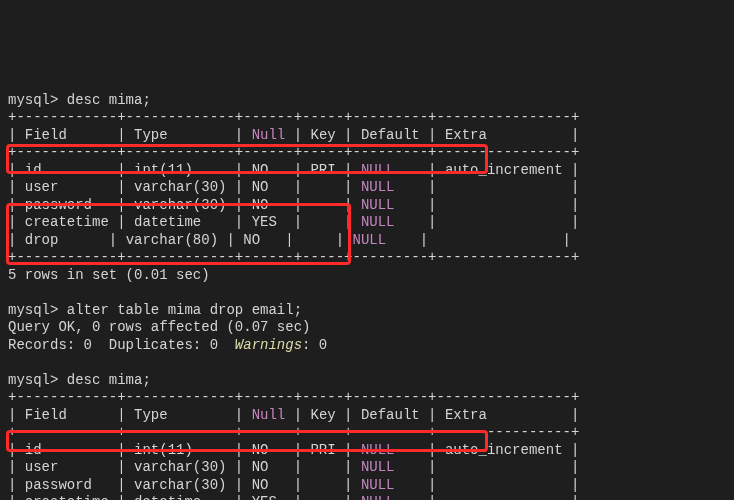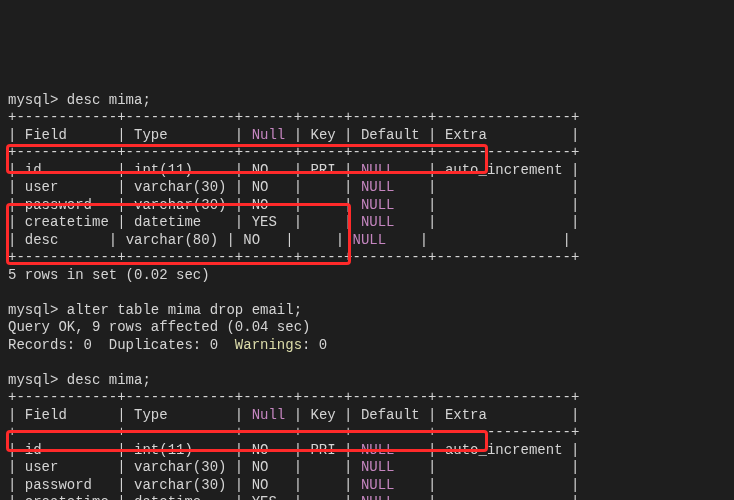--- a/index.html
+++ b/index.html
@@ -11,21 +11,21 @@
       line-height: 1.25;
       padding: 4px 8px;
       width: 734px;
       height: 500px;
       overflow: hidden;
       white-space: pre;
       position: relative;
     }
     .null-hdr { color: #c586c0; }
     .null-val { color: #c586c0; }
-    .warn { color: #dcdcaa; }
+    .warn { color: #dcdcaa; font-style: italic; }
     .hl1, .hl2, .hl3 {
       position: absolute;
       border: 3px solid #ff2a2a;
       border-radius: 4px;
       pointer-events: none;
     }
     .hl1 { left: 6px; top: 144px; width: 482px; height: 30px; }
     .hl2 { left: 6px; top: 203px; width: 345px; height: 62px; }
     .hl3 { left: 6px; top: 430px; width: 482px; height: 22px; }
     .terminal { position: relative; }
@@ -37,26 +37,26 @@
 
 <div class="terminal">
 <span>mysql&gt; desc mima;</span>
 <span>+------------+-------------+------+-----+---------+----------------+</span>
 <span>| Field      </span><span>| Type        </span><span>| </span><span class="null-hdr">Null</span><span> </span><span>| Key </span><span>| Default </span><span>| Extra          |</span>
 <span>+------------+-------------+------+-----+---------+----------------+</span>
 <span>| id         </span><span>| int(11)     </span><span>| NO   </span><span>| PRI </span><span>| </span><span class="null-val">NULL</span><span>    | auto_increment |</span>
 <span>| user       </span><span>| varchar(30) </span><span>| NO   </span><span>|     </span><span>| </span><span class="null-val">NULL</span><span>    |                |</span>
 <span>| password   </span><span>| varchar(30) </span><span>| NO   </span><span>|     </span><span>| </span><span class="null-val">NULL</span><span>    |                |</span>
 <span>| createtime </span><span>| datetime    </span><span>| YES  </span><span>|     </span><span>| </span><span class="null-val">NULL</span><span>    |                |</span>
-<span>| desc      </span><span>| varchar(80) </span><span>| NO   </span><span>|     </span><span>| </span><span class="null-val">NULL</span><span>    |                |</span>
+<span>| drop      </span><span>| varchar(80) </span><span>| NO   </span><span>|     </span><span>| </span><span class="null-val">NULL</span><span>    |                |</span>
 <span>+------------+-------------+------+-----+---------+----------------+</span>
-<span>5 rows in set (0.02 sec)</span>
+<span>5 rows in set (0.01 sec)</span>
 <span></span>
 <span>mysql&gt; alter table mima drop email;</span>
-<span>Query OK, 9 rows affected (0.04 sec)</span>
+<span>Query OK, 0 rows affected (0.07 sec)</span>
 <span><span>Records: 0  Duplicates: 0  </span><span class="warn">Warnings</span><span>: 0</span></span>
 <span></span>
 <span>mysql&gt; desc mima;</span>
 <span>+------------+-------------+------+-----+---------+----------------+</span>
 <span>| Field      </span><span>| Type        </span><span>| </span><span class="null-hdr">Null</span><span> </span><span>| Key </span><span>| Default </span><span>| Extra          |</span>
 <span>+------------+-------------+------+-----+---------+----------------+</span>
 <span>| id         </span><span>| int(11)     </span><span>| NO   </span><span>| PRI </span><span>| </span><span class="null-val">NULL</span><span>    | auto_increment |</span>
 <span>| user       </span><span>| varchar(30) </span><span>| NO   </span><span>|     </span><span>| </span><span class="null-val">NULL</span><span>    |                |</span>
 <span>| password   </span><span>| varchar(30) </span><span>| NO   </span><span>|     </span><span>| </span><span class="null-val">NULL</span><span>    |                |</span>
 <span>| createtime </span><span>| datetime    </span><span>| YES  </span><span>|     </span><span>| </span><span class="null-val">NULL</span><span>    |                |</span>

